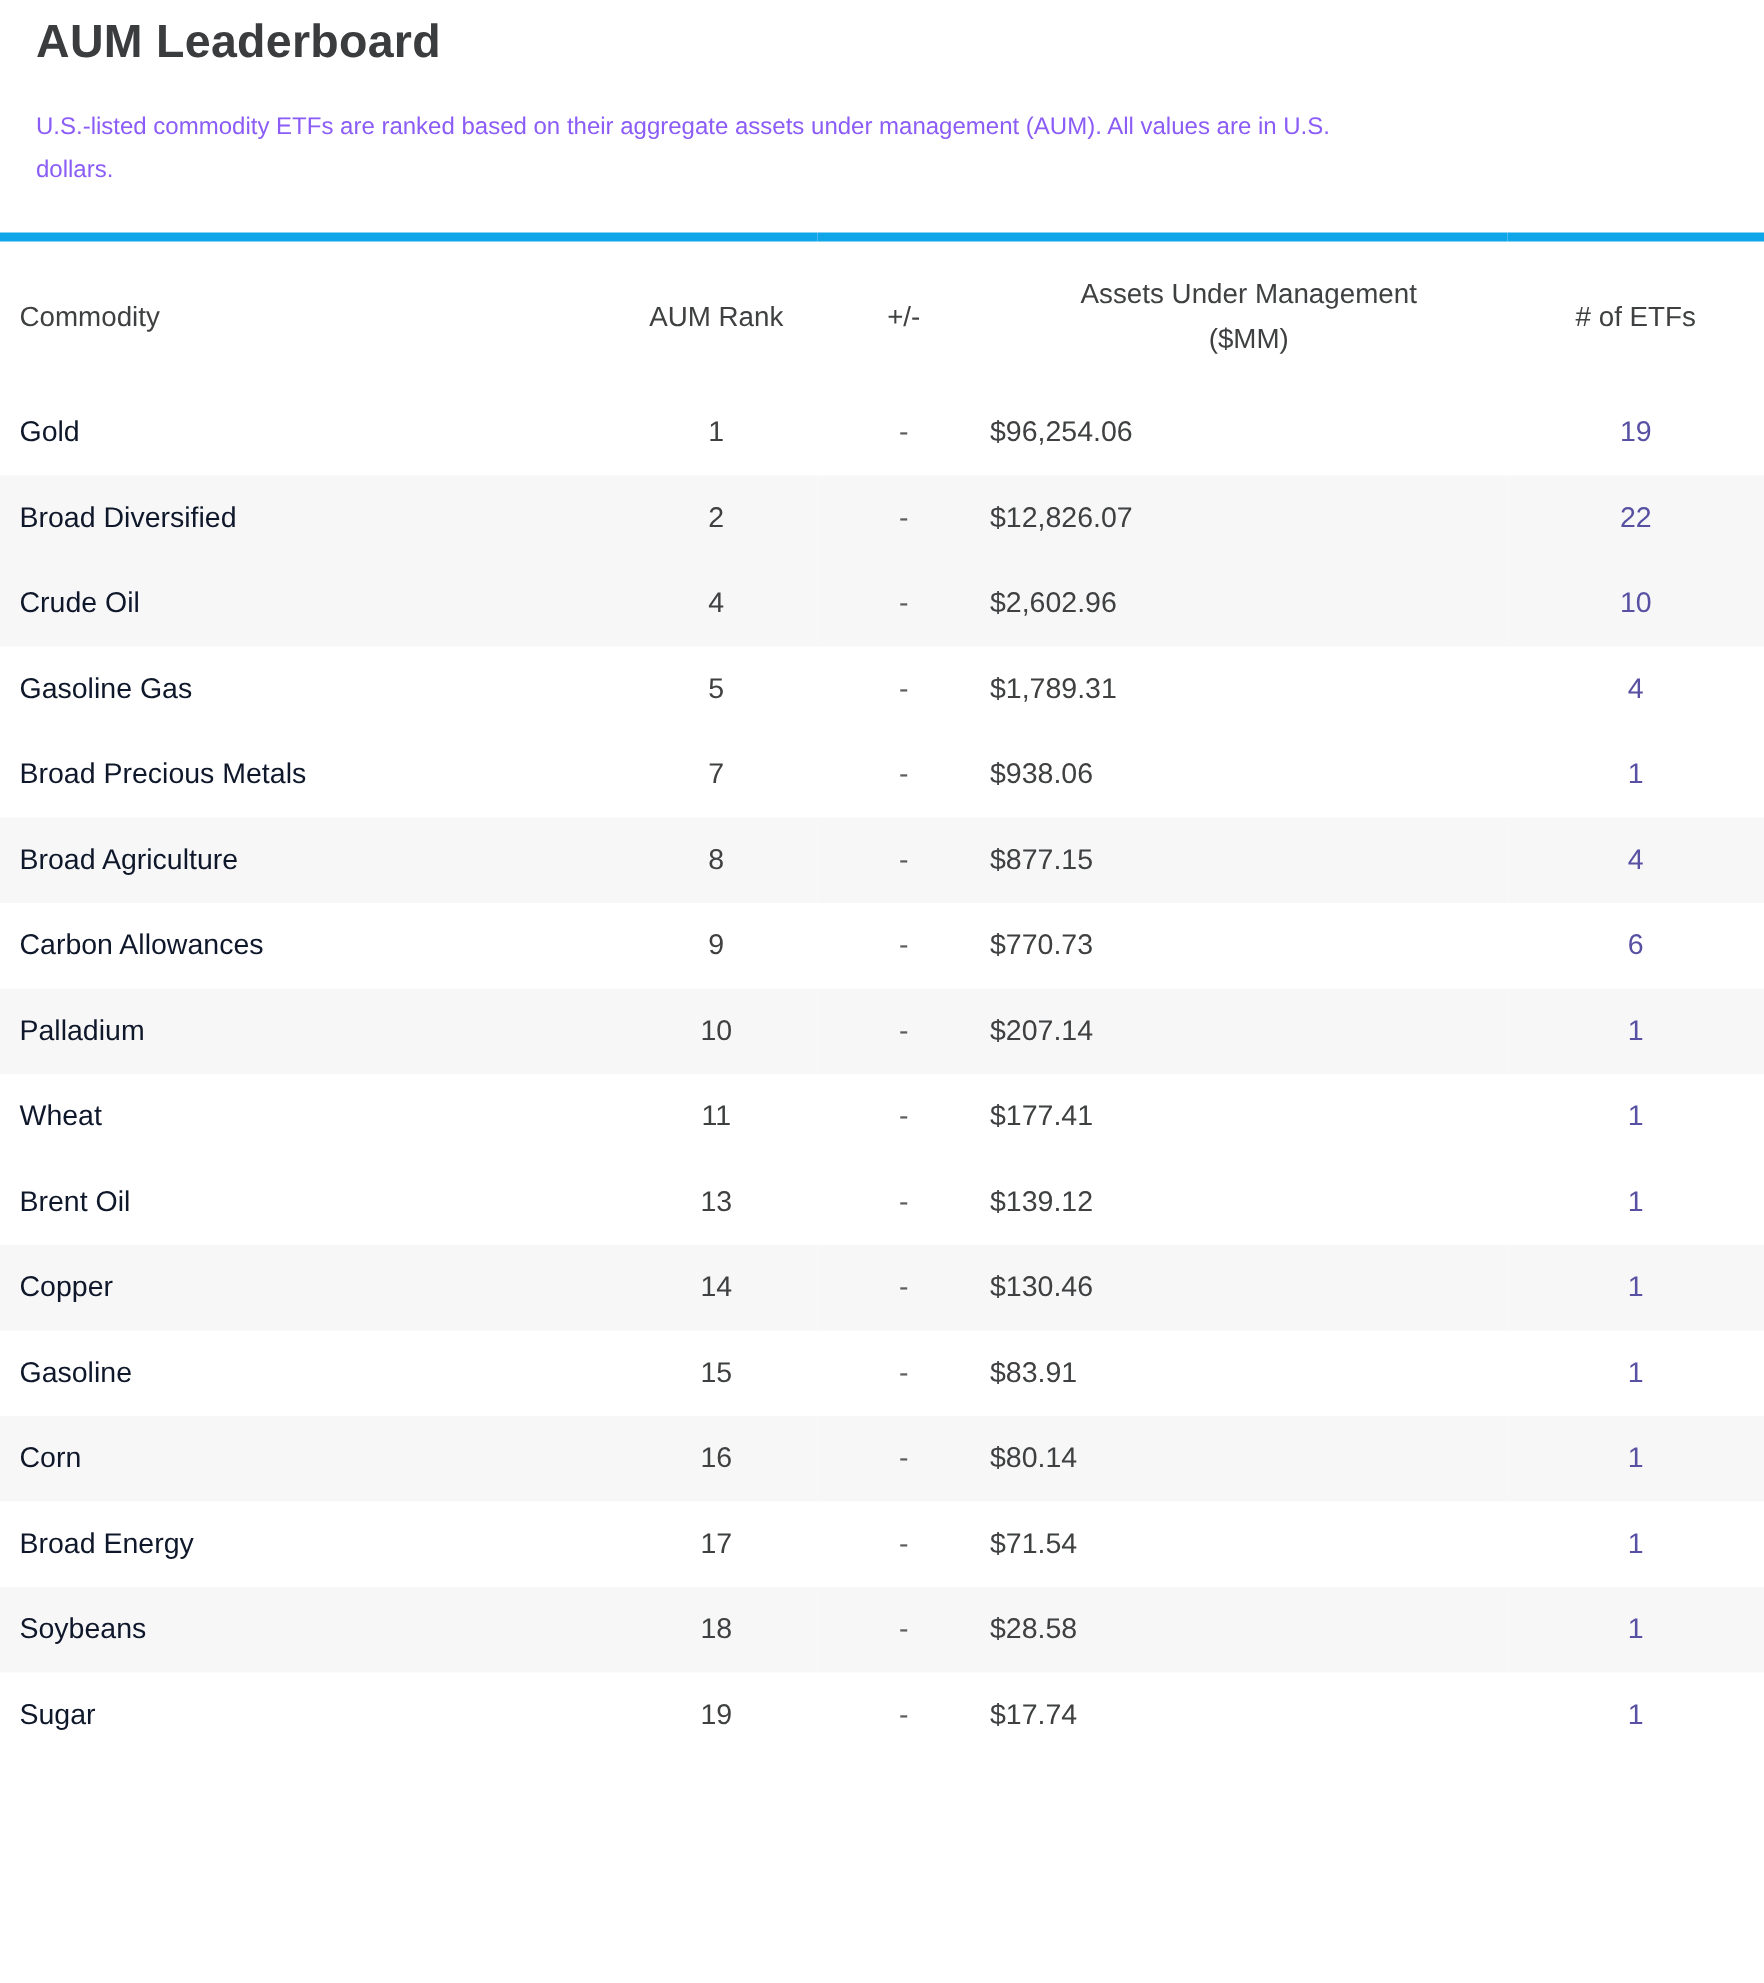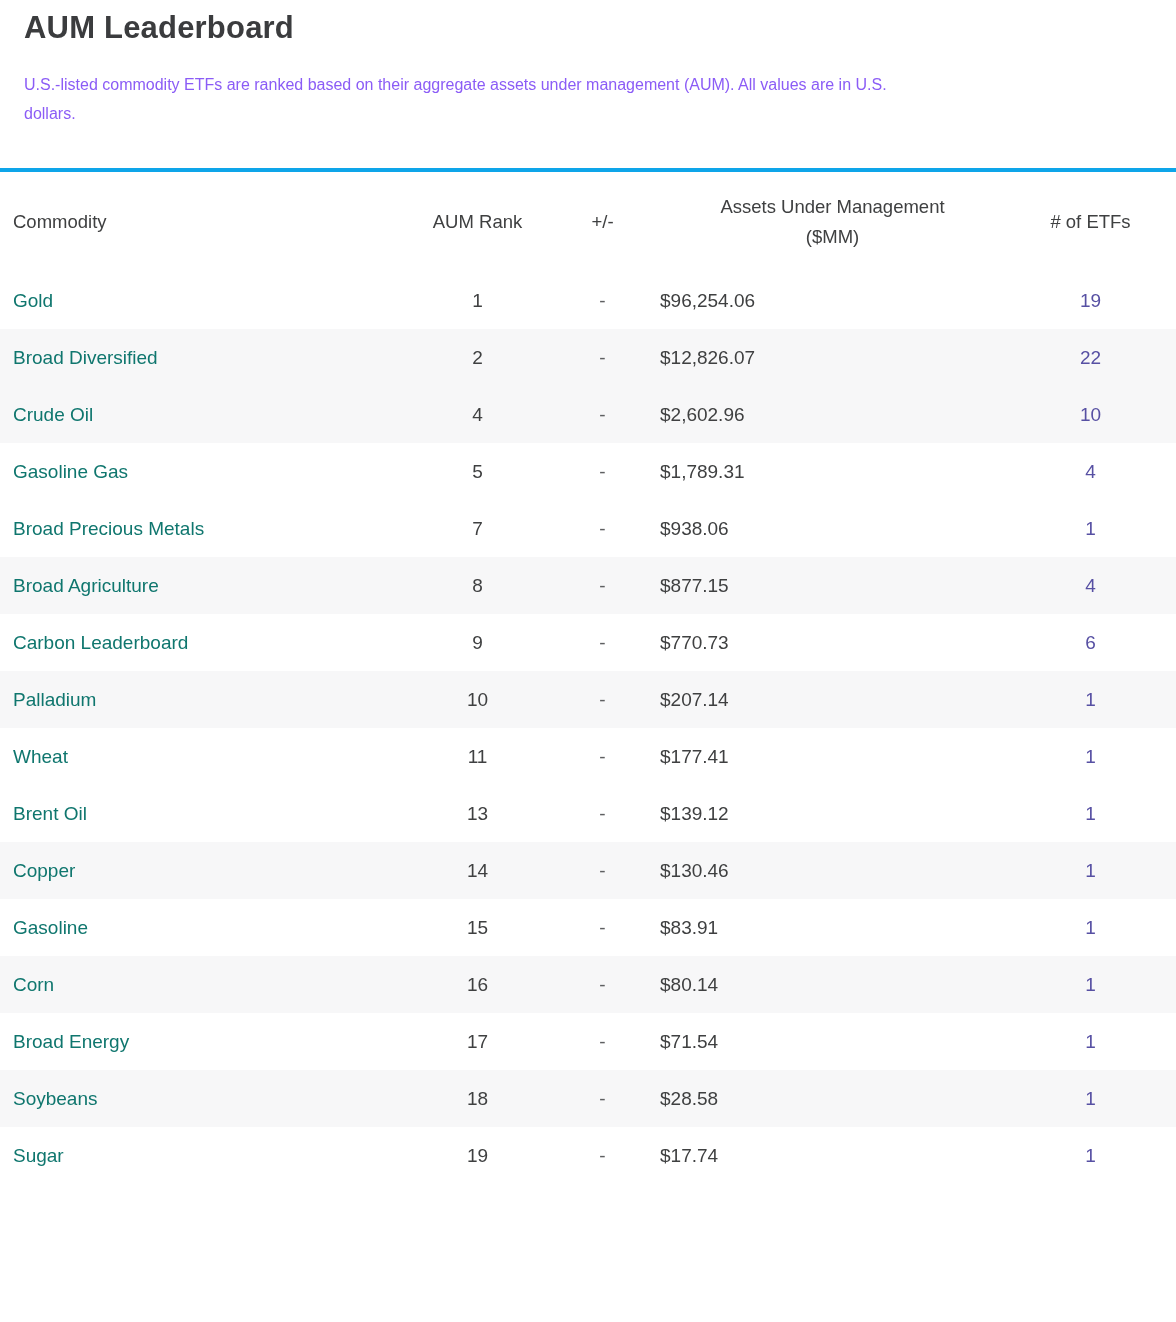--- a/index.html
+++ b/index.html
@@ -22,24 +22,24 @@
   }
   .page-subtitle {
     margin: 24px 24px 0 24px;
     max-width: 1130px;
     font-size: 16px;
     line-height: 29px;
     color: #8b5cf6;
   }
   table.leaderboard {
     width: 1176px;
-    margin-top: 40px;
+    margin-top: 27px;
     border-collapse: collapse;
     table-layout: fixed;
-    border-top: 4px solid #0ea5e9;
+    border-top: 6px solid #0ea5e9;
   }
   col.c1 { width: 410px; }
   col.c2 { width: 135px; }
   col.c3 { width: 115px; }
   col.c4 { width: 345px; }
   col.c5 { width: 171px; }
   thead th {
     height: 102px;
     vertical-align: middle;
     font-weight: 400;
@@ -57,21 +57,21 @@
     color: #3f4041;
     padding: 0;
   }
   tbody tr.stripe { background: #f7f7f8; }
   td.c1 { text-align: left; padding-left: 13px; }
   td.c2, td.c3, td.c5 { text-align: center; }
   td.c3 { color: #5e5f61; }
   td.c4 { text-align: left; }
   a.link {
     text-decoration: none;
-    color: #0f766e;
+    color: #0f172a;
     cursor: pointer;
   }
   a.link.etf { color: #5750a3; }
 </style>
 </head>
 <body>
 
 <div class="page">
   <h1 class="page-title">AUM Leaderboard</h1>
   <p class="page-subtitle">U.S.-listed commodity ETFs are ranked based on their aggregate assets under management (AUM). All values are in U.S. dollars.</p>
@@ -133,21 +133,21 @@
           <td class="c5"><a class="link etf">1</a></td>
         </tr>
         <tr class="stripe">
           <td class="c1"><a class="link">Broad Agriculture</a></td>
           <td class="c2">8</td>
           <td class="c3">-</td>
           <td class="c4">$877.15</td>
           <td class="c5"><a class="link etf">4</a></td>
         </tr>
         <tr>
-          <td class="c1"><a class="link">Carbon Leaderboard</a></td>
+          <td class="c1"><a class="link">Carbon Allowances</a></td>
           <td class="c2">9</td>
           <td class="c3">-</td>
           <td class="c4">$770.73</td>
           <td class="c5"><a class="link etf">6</a></td>
         </tr>
         <tr class="stripe">
           <td class="c1"><a class="link">Palladium</a></td>
           <td class="c2">10</td>
           <td class="c3">-</td>
           <td class="c4">$207.14</td>

